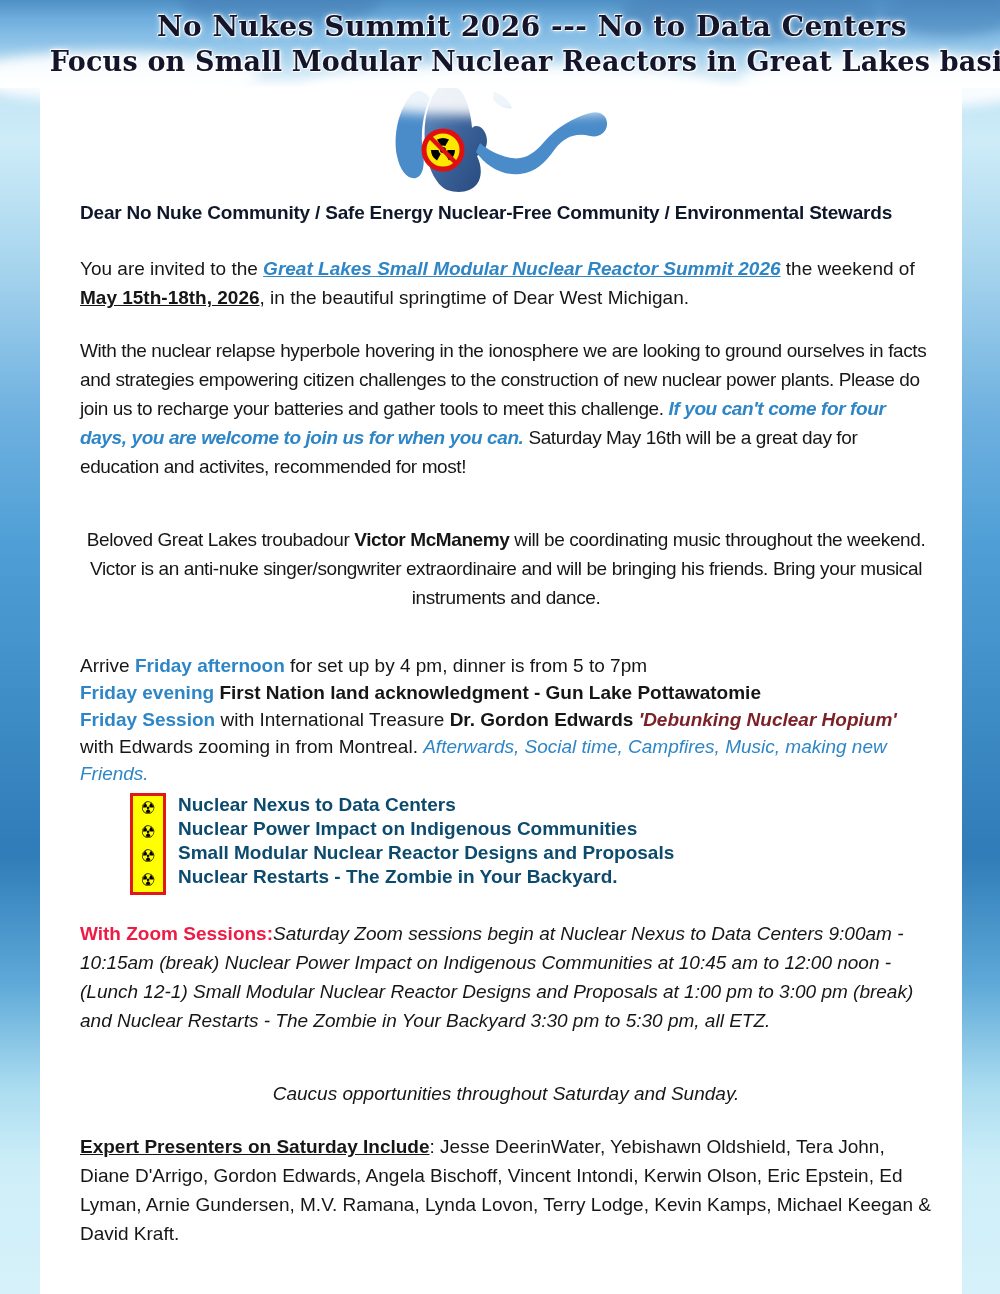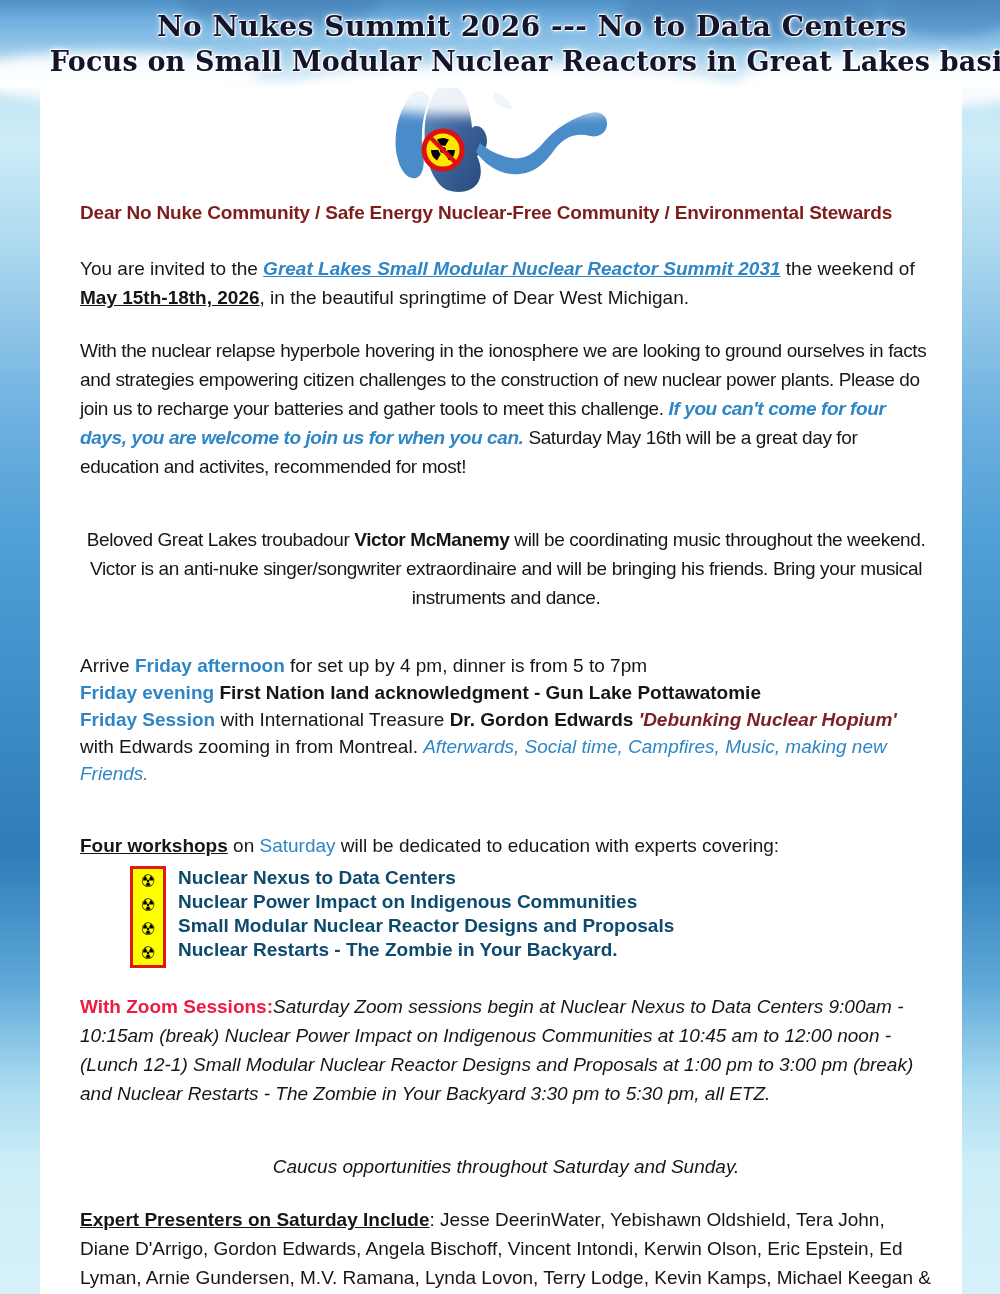--- a/index.html
+++ b/index.html
@@ -35,21 +35,21 @@
   
   .sheet{
     position:absolute;left:40px;top:88px;width:922px;height:1206px;
     background:#ffffff;z-index:2;
     padding:0 30px 0 40px;box-sizing:border-box;
   }
 
   .map-wrap{width:260px;height:106px;margin:-2px auto 0 auto;position:relative;}
 
   h1.salutation{
-    margin:10px 0 0 0;font-size:19px;font-weight:bold;color:#7f1d1d;
+    margin:10px 0 0 0;font-size:19px;font-weight:bold;color:#0f172a;
     letter-spacing:-0.2px;white-space:nowrap;
   }
   .para{margin:0;font-size:19px;line-height:29px;color:#161616;max-width:856px;}
   .narrow{letter-spacing:-0.4px;}
   .mt-invite{margin-top:30px;}
   .mt-std{margin-top:24px;}
   .mt-music{margin-top:44px;text-align:center;}
   .schedule{line-height:27px;margin-top:40px;}
   .mt-workshops{margin-top:44px;}
   .workshops{display:flex;margin:6px 0 0 50px;}
@@ -117,29 +117,28 @@
           <path fill="#000" d="M4.5,0 L12,0 A12 12 0 0 1 6,10.39 L2.25,3.9 A4.5 4.5 0 0 0 4.5,0 Z"></path>
           <path fill="#000" d="M-2.25,3.9 L-6,10.39 A12 12 0 0 1 -12,0 L-4.5,0 A4.5 4.5 0 0 0 -2.25,3.9 Z"></path>
           <circle r="3" fill="#000"></circle>
           <line x1="-13.5" y1="-13.5" x2="13.5" y2="13.5" stroke="#e01010" stroke-width="4.5"></line>
         </g>
       </svg>
     </div>
 
     <h1 class="salutation">Dear No Nuke Community / Safe Energy Nuclear-Free Community / Environmental Stewards</h1>
 
-    <p class="para mt-invite"><span class="c-n">You are invited to the </span><span class="c-link">Great Lakes Small Modular Nuclear Reactor Summit 2031</span><span class="c-n"> the weekend of </span><span class="c-bu">May 15th-18th, 2026</span><span class="c-n">, in the beautiful springtime of Dear West Michigan.</span></p>
+    <p class="para mt-invite"><span class="c-n">You are invited to the </span><span class="c-link">Great Lakes Small Modular Nuclear Reactor Summit 2026</span><span class="c-n"> the weekend of </span><span class="c-bu">May 15th-18th, 2026</span><span class="c-n">, in the beautiful springtime of Dear West Michigan.</span></p>
 
     <p class="para narrow mt-std"><span class="c-n">With the nuclear relapse hyperbole hovering in the ionosphere we are looking to ground ourselves in facts and strategies empowering citizen challenges to the construction of new nuclear power plants.  Please do join us to recharge your batteries and gather tools to meet this challenge.  </span><span class="c-blue-bi">If you can't come for four days, you are welcome to join us for when you can.</span><span class="c-n"> Saturday May 16th will be a great day for education and activites, recommended for most!</span></p>
 
     <p class="para narrow mt-music"><span class="c-n">Beloved Great Lakes troubadour </span><span class="c-b">Victor McManemy</span><span class="c-n"> will be coordinating music throughout the weekend. Victor is an anti-nuke singer/songwriter extraordinaire and will be bringing his friends. Bring your musical instruments and dance.</span></p>
 
     <p class="para schedule"><span class="c-n">Arrive </span><span class="c-blue-b">Friday afternoon</span><span class="c-n"> for set up by 4 pm, dinner is from 5 to 7pm</span><br><span class="c-blue-b">Friday evening</span><span class="c-b"> First Nation land acknowledgment - Gun Lake Pottawatomie</span><br><span class="c-blue-b">Friday Session</span><span class="c-n"> with International Treasure </span><span class="c-b">Dr. Gordon Edwards</span><span class="c-n"> </span><span class="c-maroon-bi">'Debunking Nuclear Hopium'</span><span class="c-n">  with Edwards zooming in from Montreal. </span><span class="c-blue-i">Afterwards, Social time, Campfires, Music, making new Friends.</span></p>
 
-    <p class="para mt-workshops"><span class="c-bu">Four workshops</span><span class="c-n"> on </span><span class="c-blue">Saturday</span><span class="c-n"> will be dedicated to education with experts covering:</span></p>
 
     <div class="workshops">
       <div class="bullet-strip">
           <span class="bullet">☢</span>
           <span class="bullet">☢</span>
           <span class="bullet">☢</span>
           <span class="bullet">☢</span>
         </div>
       <div class="workshop-items">
           <div class="workshop-item">Nuclear Nexus to Data Centers</div>

